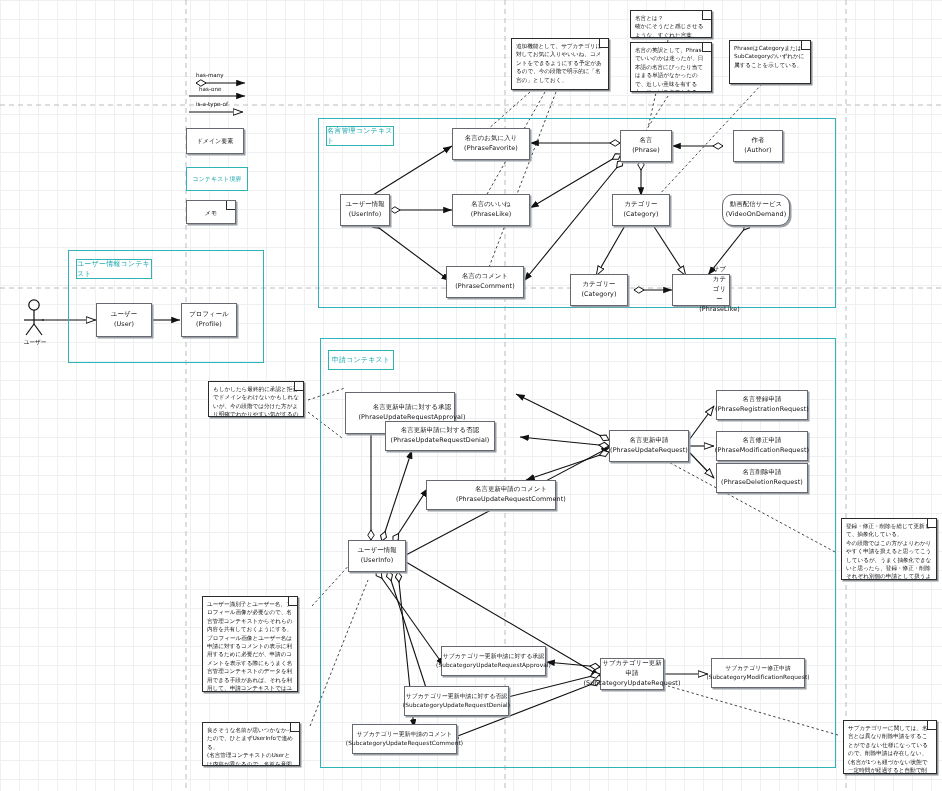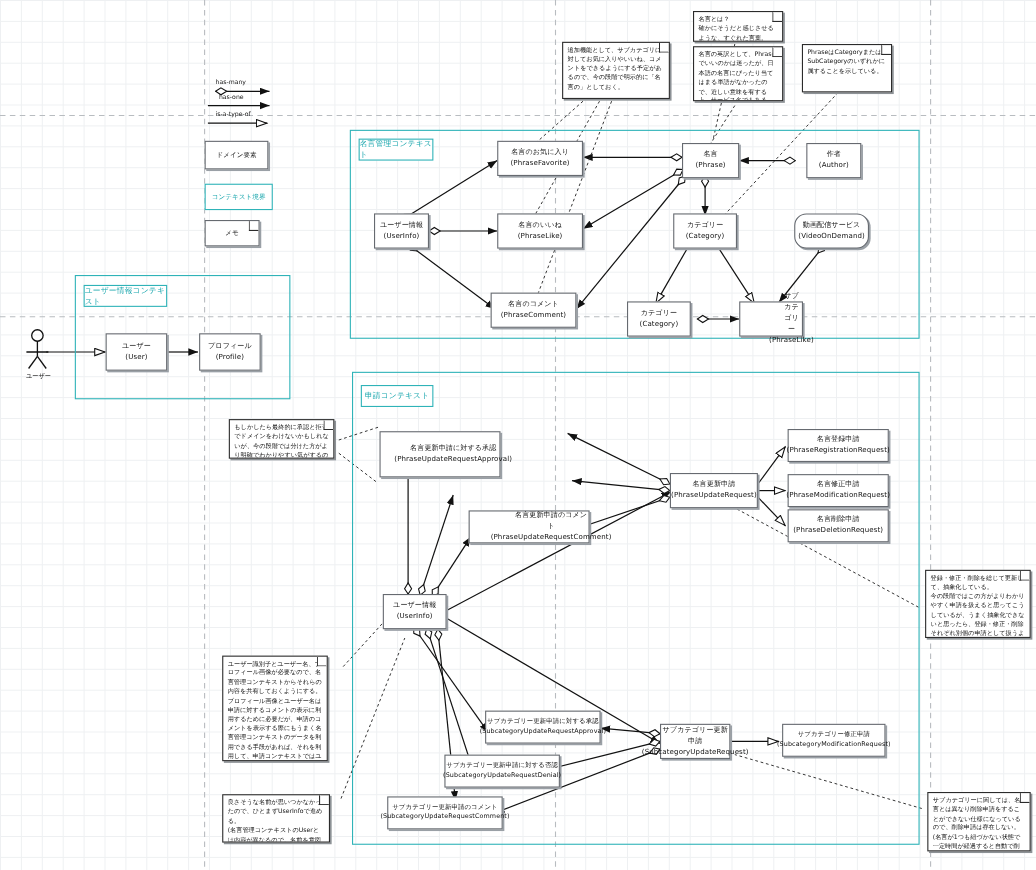--- a/index.html
+++ b/index.html
@@ -242,21 +242,25 @@
     <span class="en">(PhraseLike)</span>
   </div>
 
   <div class="ctx" style="left:320px;top:338px;width:516px;height:430px;"></div>
   <div class="ctx-label" style="left:328px;top:350px;width:66px;height:20px;">申請コンテキスト</div>
 
   <div class="node" style="left:345px;top:392px;width:110px;height:42px;padding-left:24px;">
     <span class="jp">名言更新申請に対する承認</span>
     <span class="en">(PhraseUpdateRequestApproval)</span>
   </div>
-  <div class="node" style="left:426px;top:464px;width:110px;height:30px;padding-left:40px;">
+  <div class="node" style="left:385px;top:421px;width:110px;height:30px;">
+    <span class="jp">名言更新申請に対する否認</span>
+    <span class="en">(PhraseUpdateRequestDenial)</span>
+  </div>
+  <div class="node" style="left:426px;top:480px;width:130px;height:30px;padding-left:40px;">
     <span class="jp">名言更新申請のコメント</span>
     <span class="en">(PhraseUpdateRequestComment)</span>
   </div>
   <div class="node" style="left:348px;top:540px;width:58px;height:32px;">
     <span class="jp">ユーザー情報</span>
     <span class="en">(UserInfo)</span>
   </div>
   <div class="node" style="left:609px;top:430px;width:80px;height:32px;">
     <span class="jp">名言更新申請</span>
     <span class="en">(PhraseUpdateRequest)</span>

